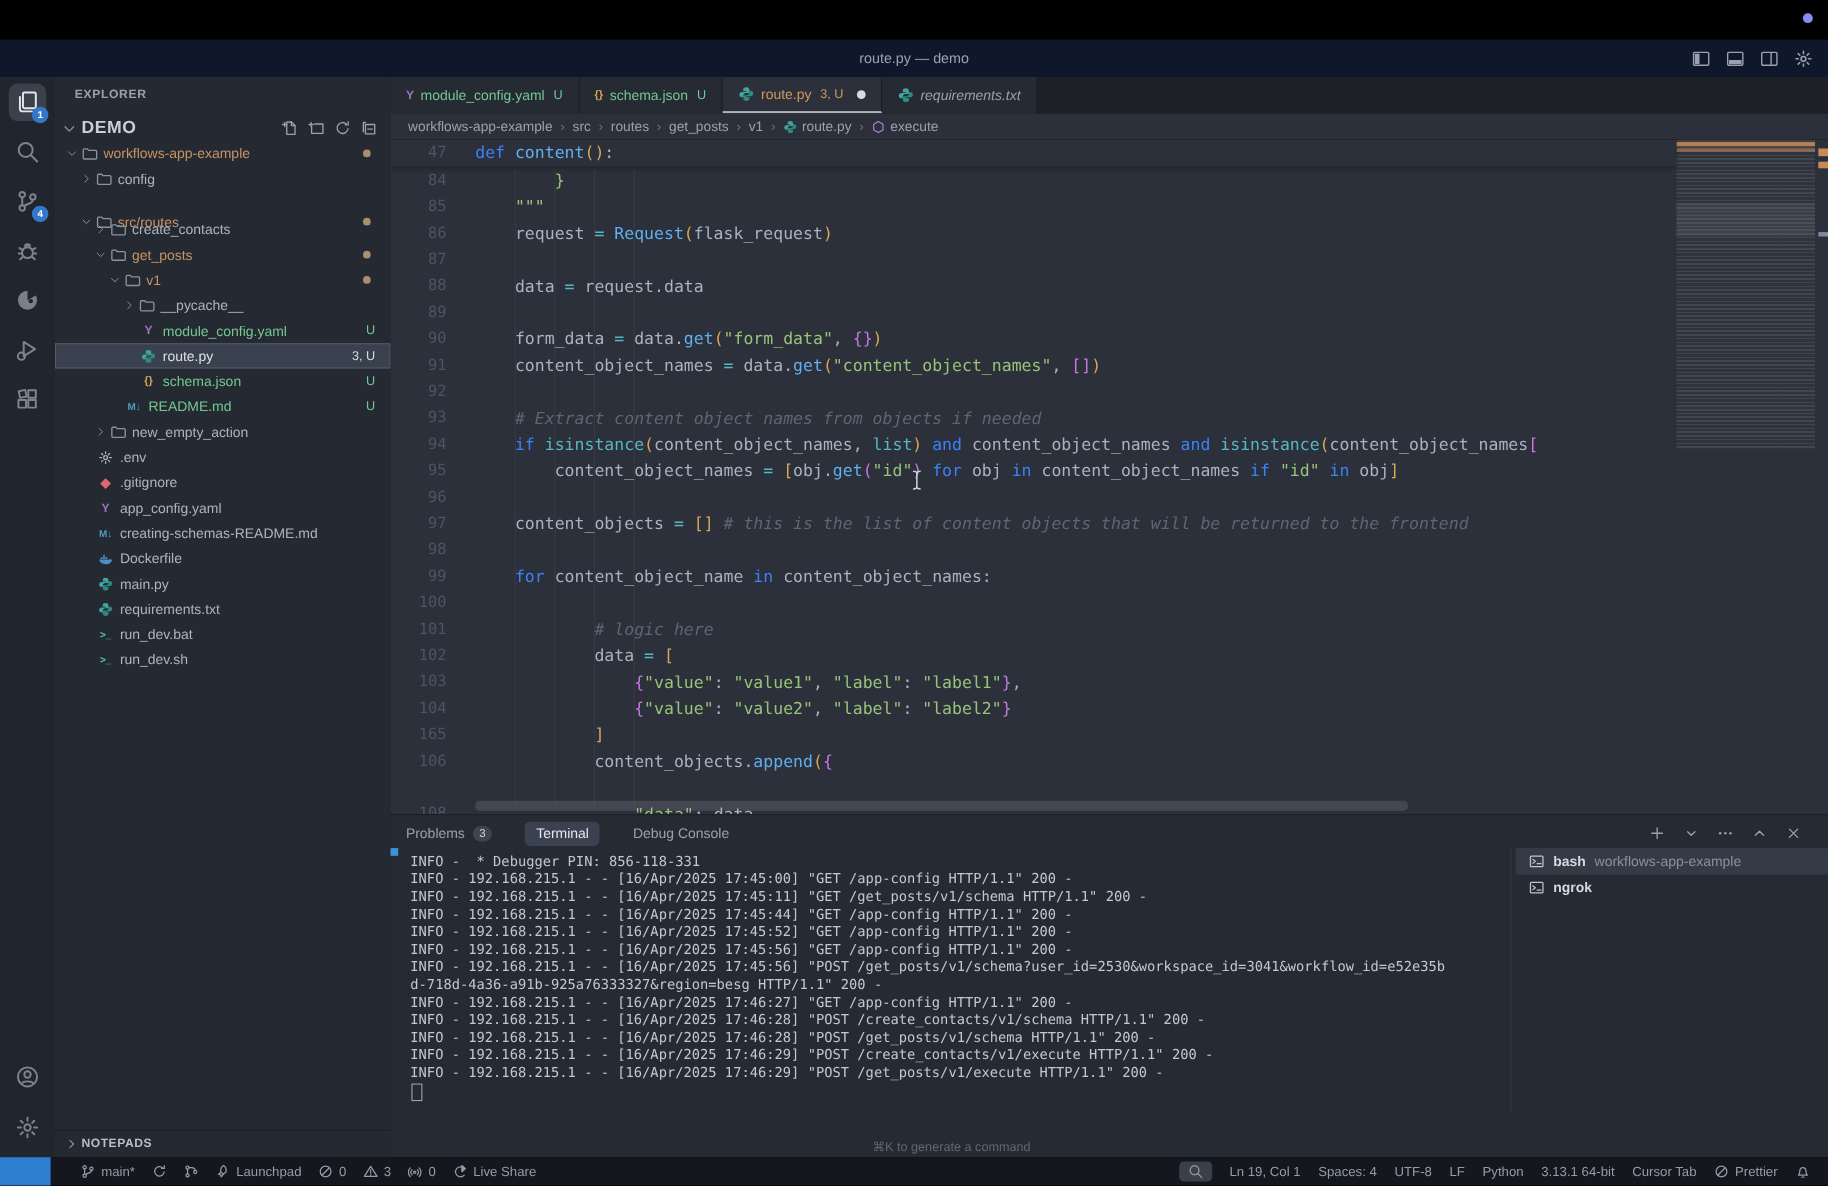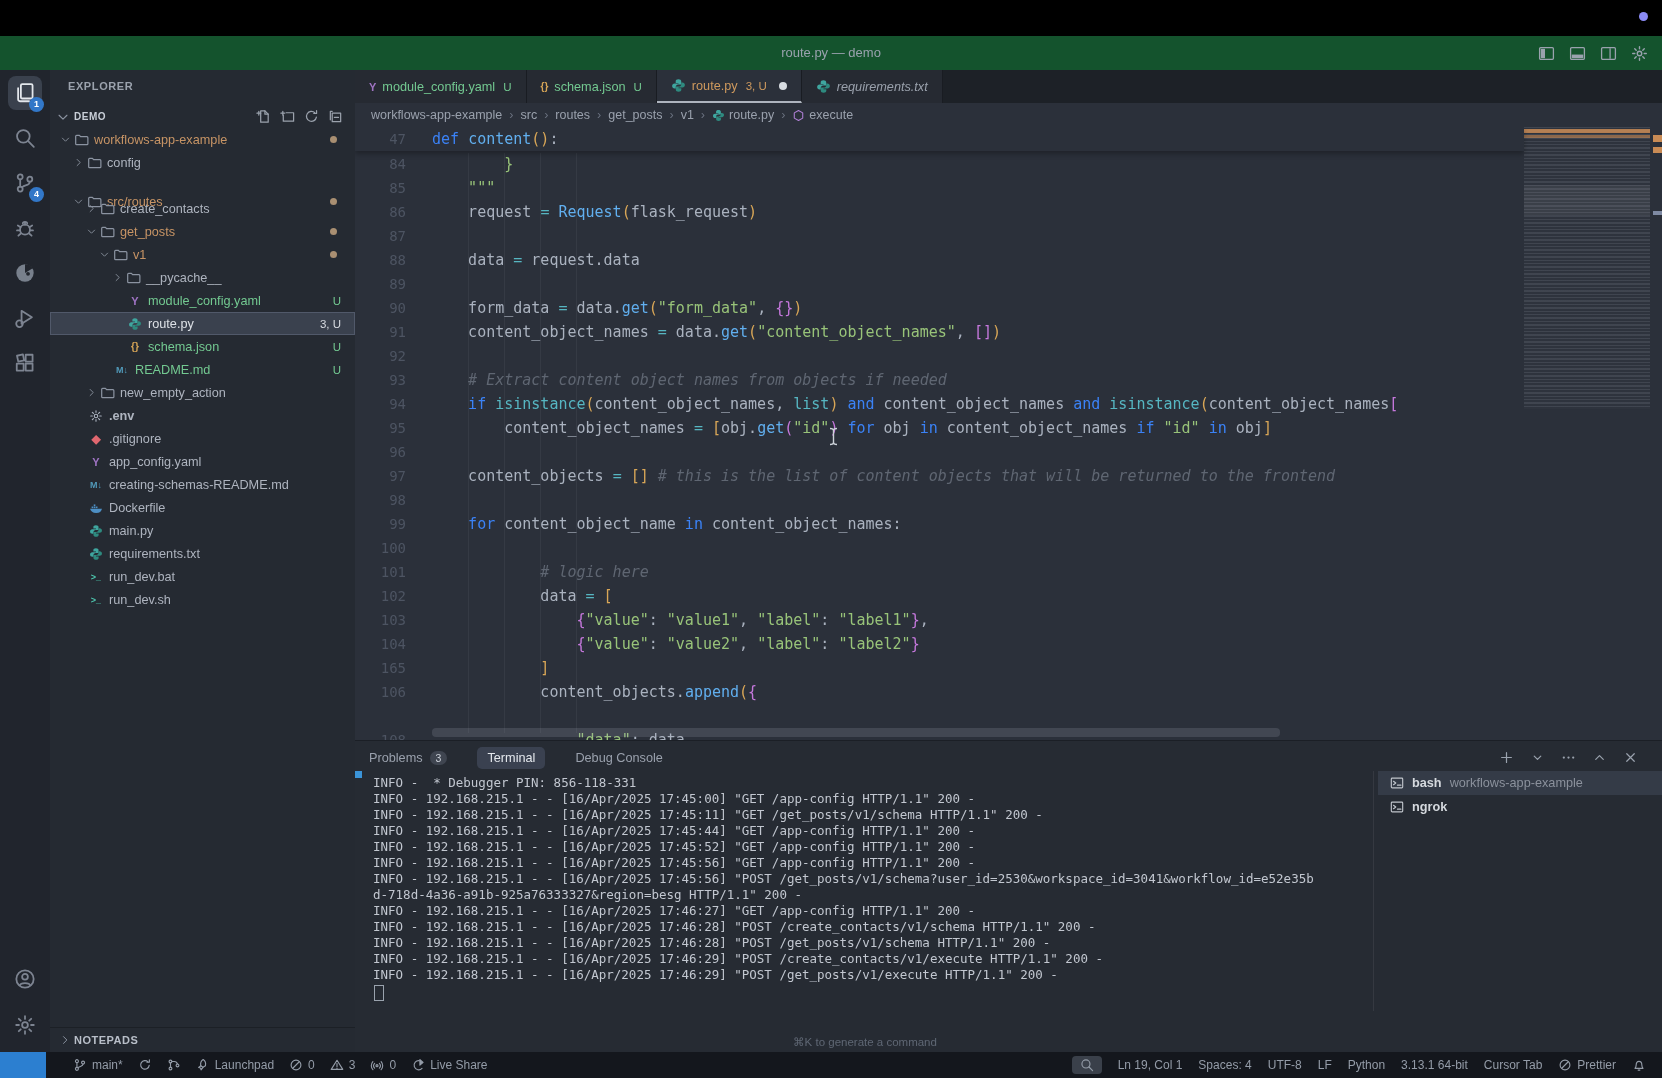--- a/index.html
+++ b/index.html
@@ -4,40 +4,40 @@
 <style>
   html,body{margin:0;padding:0;background:#000;}
   .app{position:relative;width:1662px;height:1078px;overflow:hidden;background:#000;
        font-family:"Liberation Sans",sans-serif;color:#aab2bf;font-size:13px;
        -webkit-font-smoothing:antialiased;}
   .mono{font-family:"DejaVu Sans Mono",monospace;}
 
   
   .screen-top{position:absolute;left:0;top:0;width:100%;height:36px;background:#000;}
   .record-dot{position:absolute;right:14px;top:12px;width:9px;height:9px;border-radius:50%;background:#8b8bf5;}
-  .titlebar{position:absolute;left:0;top:36px;width:100%;height:34px;background:#14532d;border-bottom:1px solid #141community719;}
+  .titlebar{position:absolute;left:0;top:36px;width:100%;height:34px;background:#0f172a;border-bottom:1px solid #141community719;}
   .titlebar .win-title{position:absolute;left:0;right:0;top:0;height:34px;line-height:34px;text-align:center;color:#9aa2ae;font-size:13px;}
   .titlebar-actions{position:absolute;right:14px;top:0;height:34px;display:flex;align-items:center;gap:14px;color:#9aa2ae;}
 
   
   .main{position:absolute;left:0;top:70px;width:100%;height:982px;}
   .activitybar{position:absolute;left:0;top:0;width:50px;height:100%;background:#21252d;border-right:1px solid #1a1d23;}
   .activity-items{position:absolute;left:0;top:6px;width:50px;display:flex;flex-direction:column;align-items:center;gap:11px;}
   .activity-bottom{position:absolute;left:0;bottom:10px;width:50px;display:flex;flex-direction:column;align-items:center;gap:12px;}
   .act-btn{position:relative;width:34px;height:34px;display:flex;align-items:center;justify-content:center;color:#7d8491;border-radius:8px;}
   .act-btn.active{background:#3a414d;color:#e3e7ec;}
   .act-badge{position:absolute;right:-2px;bottom:-2px;min-width:15px;height:15px;border-radius:8px;background:#3277c8;color:#fff;
              font-size:9px;line-height:15px;text-align:center;font-weight:bold;padding:0 2px;box-sizing:border-box;}
   .act-btn svg{width:22px;height:22px;}
 
   .sidebar{position:absolute;left:50px;top:0;width:305px;height:100%;background:#252a32;border-right:1px solid #1a1d23;}
   .explorer-head{position:absolute;left:18px;top:10px;font-size:11px;letter-spacing:.6px;color:#9ba2ad;font-weight:bold;}
   .explorer-more{position:absolute;right:16px;top:8px;color:#9ba2ad;}
   .section-row{position:absolute;left:0;top:35px;width:100%;height:23px;display:flex;align-items:center;}
-  .section-label{font-size:10px;font-weight:bold;letter-spacing:.5px;color:#c9cfd8;margin-left:4px;}
+  .section-label{font-size:16px;font-weight:bold;letter-spacing:.5px;color:#c9cfd8;margin-left:4px;}
   .section-actions{position:absolute;right:12px;top:0;height:23px;display:flex;align-items:center;gap:9px;color:#9ba2ad;}
   .section-actions svg{width:15px;height:15px;}
   .tree{position:absolute;left:0;top:58px;width:100%;}
   .tree-row{position:absolute;left:0;width:100%;height:23px;display:flex;align-items:center;box-sizing:border-box;}
   .tree-row.selected{background:#3a414e;outline:1px solid #51596a;outline-offset:-1px;}
   .tree-chev{width:14px;display:flex;color:#8b93a0;}
   .tree-icon{width:18px;display:flex;align-items:center;justify-content:center;margin-right:4px;}
   .tree-label{font-size:12.7px;white-space:nowrap;}
   .lab-orange{color:#c79465;}
   .lab-gray{color:#aeb4bf;}
@@ -421,21 +421,21 @@
                 <path d="M6 3.5L10.5 8 6 12.5"></path>
               </svg>
             </span>
             <span class="icon tree-icon" style="color: rgb(139, 147, 161);">
               <svg viewBox="0 0 16 16" fill="none" stroke="currentColor" stroke-width="1.3" stroke-linecap="round" stroke-linejoin="round" style="width: 15px; height: 15px;">
                 <path d="M1.8 4.6c0-.6.4-1 1-1h3l1.2 1.4h6.8c.6 0 1 .4 1 1v6.4c0 .6-.4 1-1 1H2.8c-.6 0-1-.4-1-1z"></path>
               </svg>
             </span>
             <span class="tree-label lab-gray">new_empty_action</span>
           </div>
-          <div class="tree-row" style="top: 276px; font-weight: bold;">
+          <div class="tree-row" style="top: 276px;">
             <span class="icon tree-icon" style="margin-left: 37px;">
               <svg viewBox="0 0 16 16" fill="none" stroke="currentColor" stroke-width="1.3" stroke-linecap="round" stroke-linejoin="round" style="width: 14px; height: 14px;">
                 <circle cx="8" cy="8" r="2"></circle>
                 <path d="M8 2v1.8M8 12.2V14M2 8h1.8M12.2 8H14M3.8 3.8l1.3 1.3M10.9 10.9l1.3 1.3M12.2 3.8l-1.3 1.3M5.1 10.9l-1.3 1.3"></path>
               </svg>
             </span>
             <span class="tree-label lab-gray">.env</span>
           </div>
           <div class="tree-row" style="top: 299px;">
             <span class="icon tree-icon" style="margin-left: 37px;">

